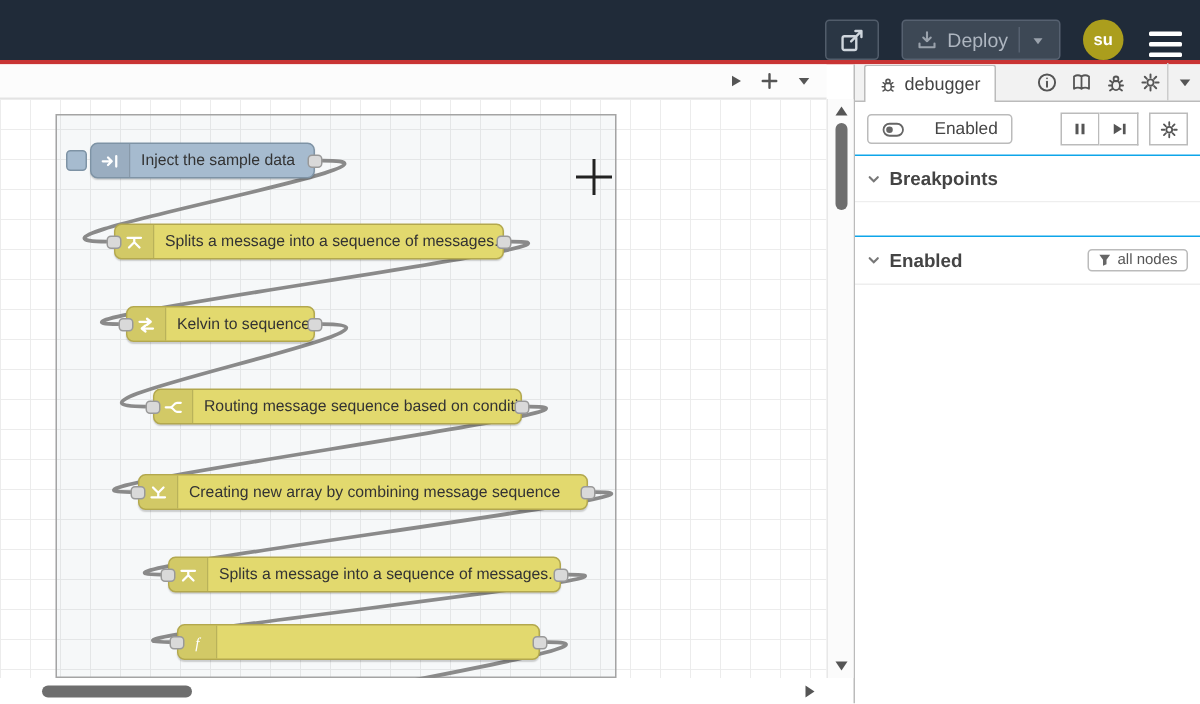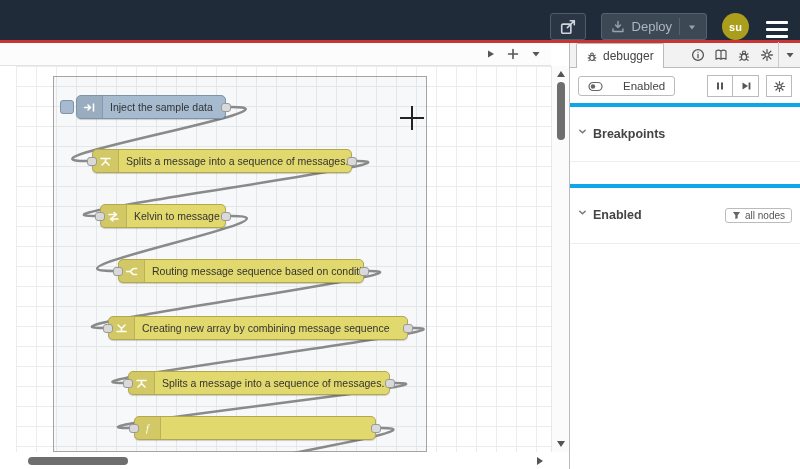--- a/index.html
+++ b/index.html
@@ -21,21 +21,21 @@
   .hamburger span { height:3px; background:#fff; border-radius:1px; }
   .alert-line { position:absolute; left:0; top:40px; width:800px; height:3px; background:#c93434; }
 
   
   .workspace { position:absolute; left:0; top:43px; width:570px; height:426px; background:#fff; border-right:1px solid #bbb; }
   .ws-toolbar { position:absolute; left:0; top:0; width:551px; height:23px; background:#fcfcfc;
                 border-bottom:1px solid #e3e3e3; display:flex; justify-content:flex-end; align-items:center;
                 gap:3px; padding-right:5px; }
   .ws-btn { width:20px; height:19px; background:transparent; border:none; display:flex; align-items:center; justify-content:center; }
 
-  .canvas { position:absolute; left:16px; top:23px; width:551px; height:386px; overflow:hidden; background-color:#fff;
+  .canvas { position:absolute; left:0; top:23px; width:551px; height:386px; overflow:hidden; background-color:#fff;
             background-image:linear-gradient(#ececec 1px, transparent 1px), linear-gradient(90deg,#ececec 1px, transparent 1px);
             background-size:20px 20px; }
   .group-box { position:absolute; border:1px solid #a4a4a4; background:rgba(130,150,170,0.07); }
   #wires { position:absolute; left:0; top:0; pointer-events:none; }
   .node { position:absolute; height:24px; border:1px solid #999; border-radius:5px; display:flex; align-items:stretch;
           box-shadow:0 1px 1px rgba(0,0,0,0.18); }
   .icon-box { width:26px; display:flex; align-items:center; justify-content:center; background:rgba(0,0,0,0.07);
               border-right:1px solid rgba(0,0,0,0.12); border-radius:4px 0 0 4px; }
   .nlabel { flex:1; font-size:10.5px; color:#333; line-height:22px; padding:0 8px 0 7px; white-space:nowrap; overflow:hidden; }
   .port { position:absolute; width:10px; height:9px; background:#d9d9d9; border:1px solid #999; border-radius:3px; top:7px; }
@@ -68,21 +68,21 @@
   .controls { display:flex; align-items:center; padding:7px 8px 6px 8px; }
   .enabled-btn { display:flex; align-items:center; gap:20px; padding:3px 9px; border:1px solid #bbb; border-radius:3px;
                  background:#fff; font-size:11.5px; color:#444; }
   .ctl-right { margin-left:auto; display:flex; align-items:center; }
   .btn-group { display:flex; }
   .btn-group button { width:26px; height:22px; border:1px solid #bbb; background:#fff;
                       display:flex; align-items:center; justify-content:center; }
   .btn-group button + button { border-left:none; }
   .sq-btn { width:26px; height:22px; border:1px solid #bbb; background:#fff; margin-left:7px;
             display:flex; align-items:center; justify-content:center; }
-  .section-header { display:flex; align-items:flex-start; gap:6px; padding:20px 8px; border-top:4px solid #0ea5e9;
+  .section-header { display:flex; align-items:center; gap:6px; padding:8px 8px; border-top:1px solid #0ea5e9;
                     border-bottom:1px solid #eee; font-weight:bold; font-size:12.5px; color:#444; }
   .section-body { height:22px; background:#fff; }
   .allnodes { margin-left:auto; display:flex; align-items:center; gap:4px; border:1px solid #bbb; border-radius:3px;
               background:#fff; padding:1px 6px; font-size:10px; color:#555; font-weight:normal; }
   svg { display:block; }
 </style>
 </head>
 <body>
 
 <div id="app">
@@ -163,21 +163,21 @@
             <span class="nlabel">Splits a message into a sequence of messages.</span>
             <div class="port in"></div>
             <div class="port out"></div>
           </div>
           <div class="node" style="left: 84px; top: 138px; width: 126px; background: rgb(226, 217, 110); border-color: rgb(179, 168, 78);">
             <div class="icon-box">
               <svg viewBox="0 0 13 13" width="13" height="13" fill="none" stroke="#fff" stroke-width="1.5" stroke-linecap="round" stroke-linejoin="round">
                 <path d="M2 4.5h7M7 2.5l2.5 2L7 6.5M11 9H4M6 7L3.5 9 6 11"></path>
               </svg>
             </div>
-            <span class="nlabel">Kelvin to message</span>
+            <span class="nlabel">Kelvin to sequence</span>
             <div class="port in"></div>
             <div class="port out"></div>
           </div>
           <div class="node" style="left: 102px; top: 193px; width: 246px; background: rgb(226, 217, 110); border-color: rgb(179, 168, 78);">
             <div class="icon-box">
               <svg viewBox="0 0 13 13" width="13" height="13" fill="none" stroke="#fff" stroke-width="1.5" stroke-linecap="round" stroke-linejoin="round">
                 <path d="M1.5 6.5h3M4.5 6.5C7 6.5 6.5 3.5 9 3.5h2.5M4.5 6.5C7 6.5 6.5 9.5 9 9.5h2.5"></path>
               </svg>
             </div>
             <span class="nlabel">Routing message sequence based on condition</span>

